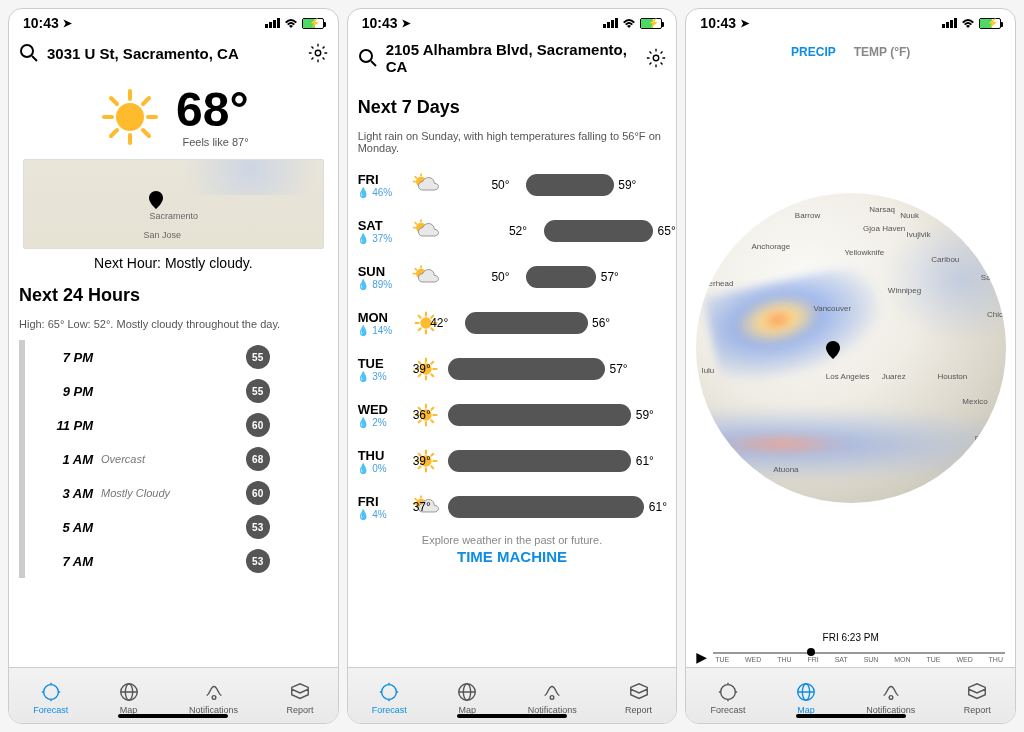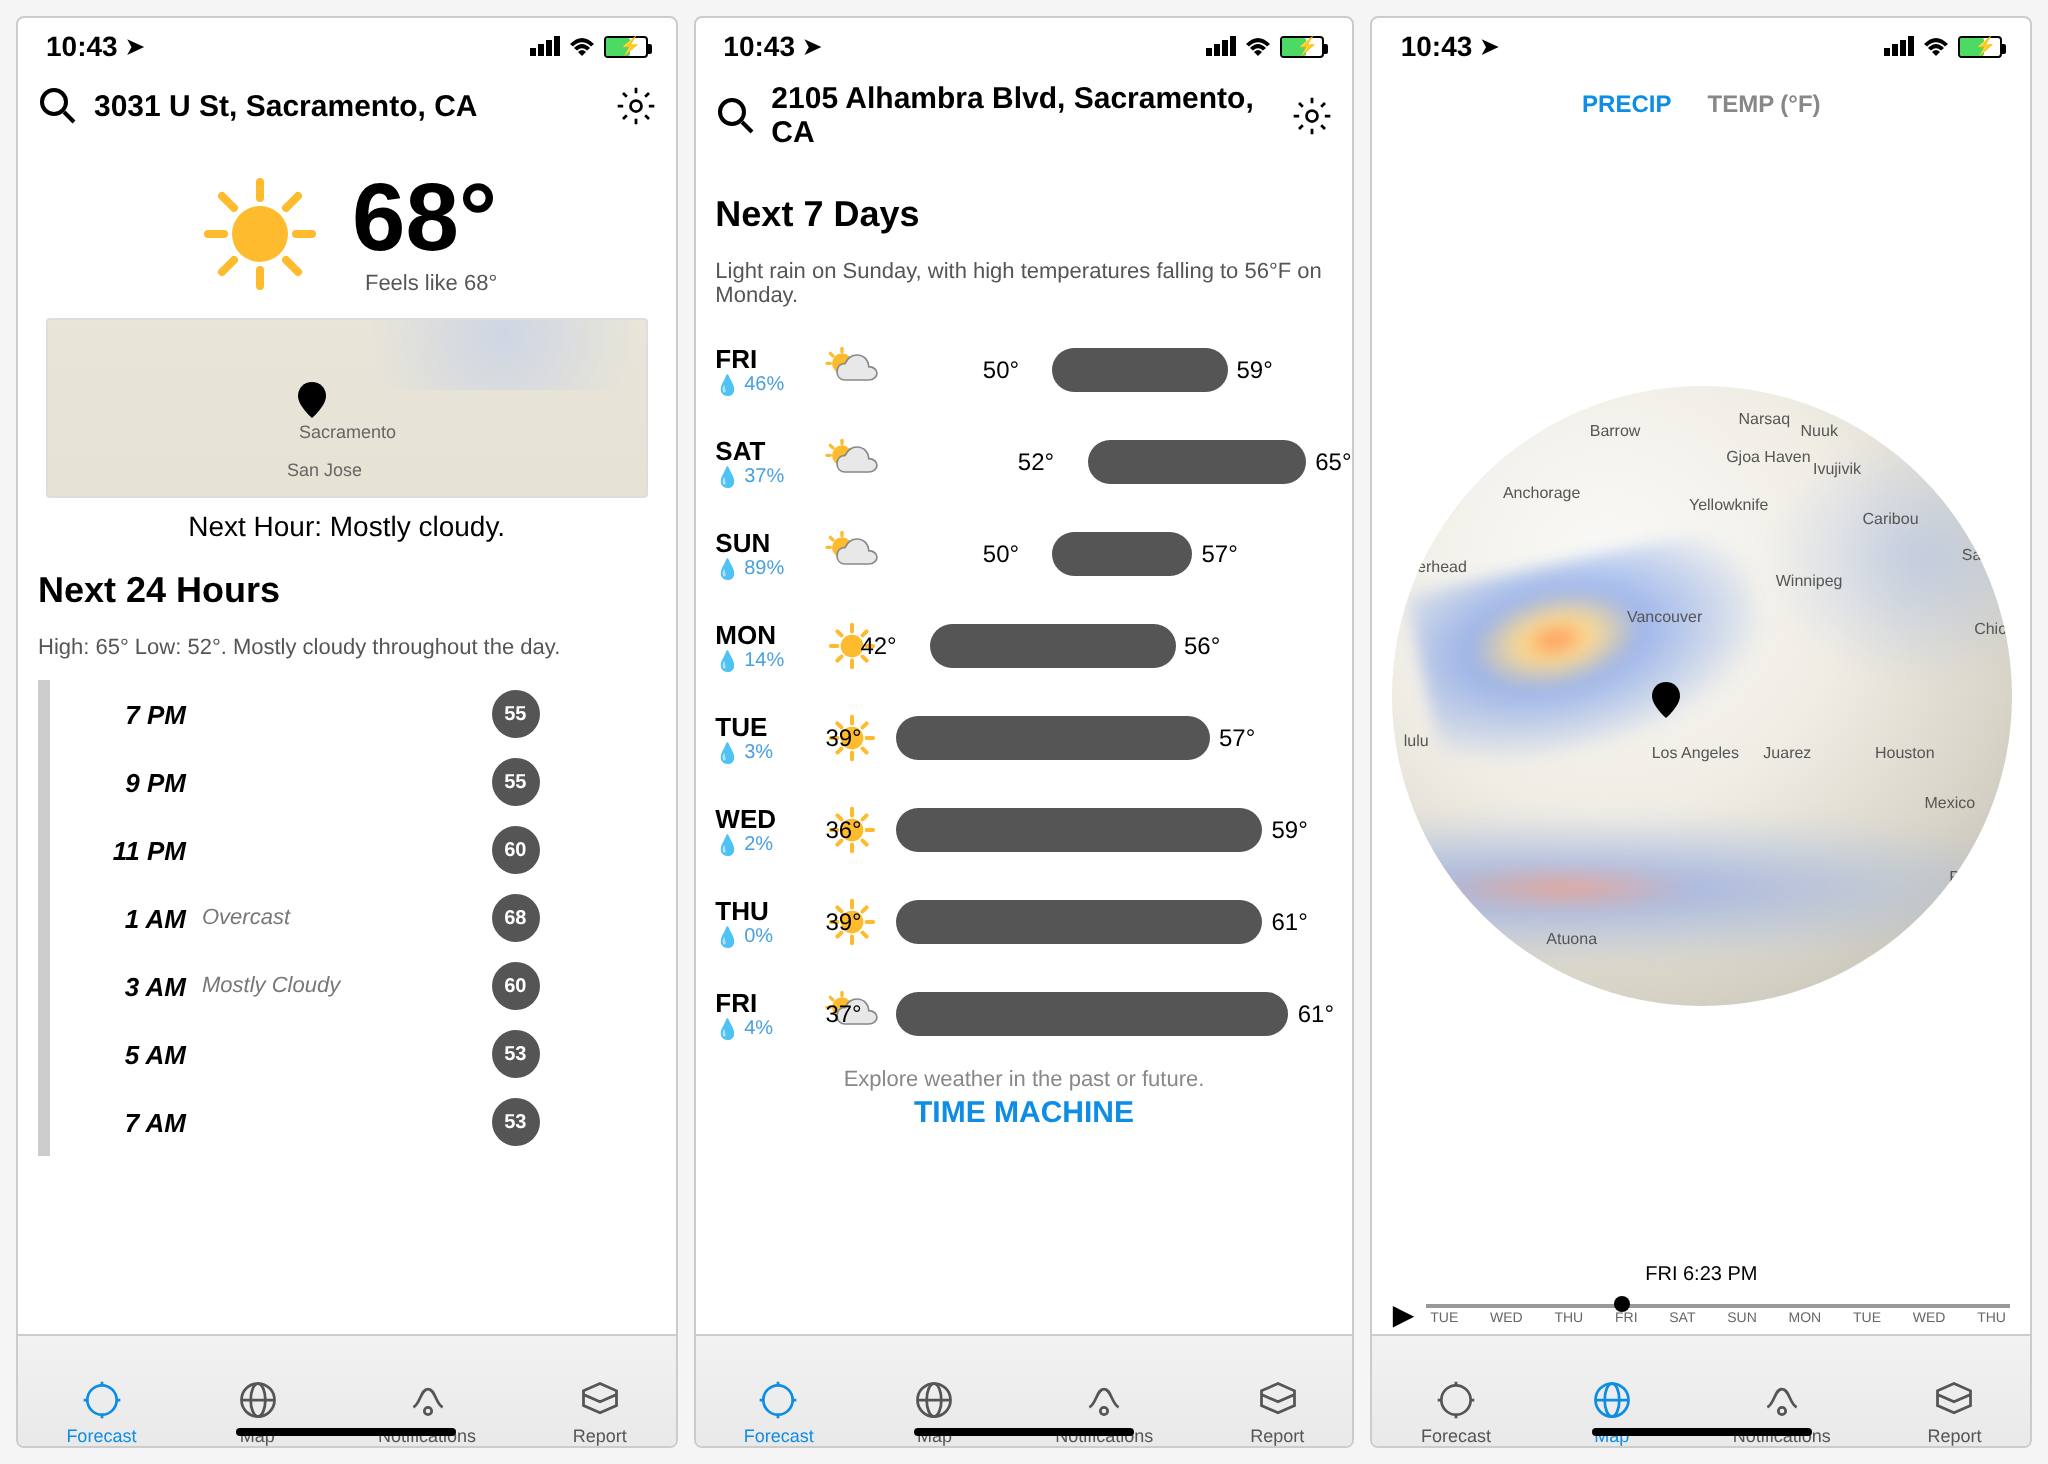--- a/index.html
+++ b/index.html
@@ -10,21 +10,21 @@
   display: flex;
   gap: 8px;
   width: 1024px;
   height: 732px;
 }
 .screen {
   width: 333px;
   height: 716px;
   background: #fff;
   border: 1px solid #ccc;
-  border-radius: 4px;
+  border-radius: 14px;
   display: flex;
   flex-direction: column;
   overflow: hidden;
   position: relative;
 }
 .status-bar {
   display: flex;
   justify-content: space-between;
   align-items: center;
   padding: 6px 14px 4px;
@@ -128,21 +128,21 @@
 .play-btn { font-size:14px; }
 .timeline { flex:1; }
 .tl-bar { height:2px; background:#999; position:relative; margin-bottom:2px;}
 .tl-bar::before { content:""; position:absolute; left:32%; top:-4px; width:8px; height:8px; border-radius:50%; background:#000;}
 .tl-labels { display:flex; font-size:7px; color:#666; justify-content:space-between; padding:0 2px;}
 .tl-now { text-align:center; font-size:10px; margin-bottom:2px;}
 
 
 .tabbar {
   height: 56px; border-top:1px solid #ccc; background: linear-gradient(#f2f2f2,#e9e9e9);
-  display:flex; justify-content:space-around; align-items:flex-end; padding-top:5px;
+  display:flex; justify-content:space-around; align-items:center; padding-top:5px;
 }
 .tab-item { display:flex; flex-direction:column; align-items:center; gap:2px; font-size:9px; color:#555;}
 .tab-item.active { color:#0d8de3; }
 .tab-item svg { width:24px; height:22px; }
 .home-ind { position:absolute; bottom:5px; left:50%; transform:translateX(-50%); width:110px; height:4px; background:#000; border-radius:3px;}
 
 
 .pin-svg { width:14px; height:18px;}
 </style>
 </head>
@@ -199,21 +199,21 @@
               <line x1="50" y1="32" x2="58" y2="32"></line>
               <line x1="13" y1="13" x2="19" y2="19"></line>
               <line x1="45" y1="45" x2="51" y2="51"></line>
               <line x1="13" y1="51" x2="19" y2="45"></line>
               <line x1="45" y1="19" x2="51" y2="13"></line>
             </g>
           </svg>
       </span>
       <div>
         <div class="temp-big">68°</div>
-        <div class="feels">Feels like 68°</div>
+        <div class="feels">Feels like 87°</div>
       </div>
     </div>
 
     <div class="map-box">
       <div class="map-clouds"></div>
       <span class="map-pin">
         <svg class="pin-svg" viewBox="0 0 14 18">
             <path d="M7 0C3 0 0 3 0 7c0 5 7 11 7 11s7-6 7-11c0-4-3-7-7-7z" fill="#000"></path>
           </svg>
       </span>

